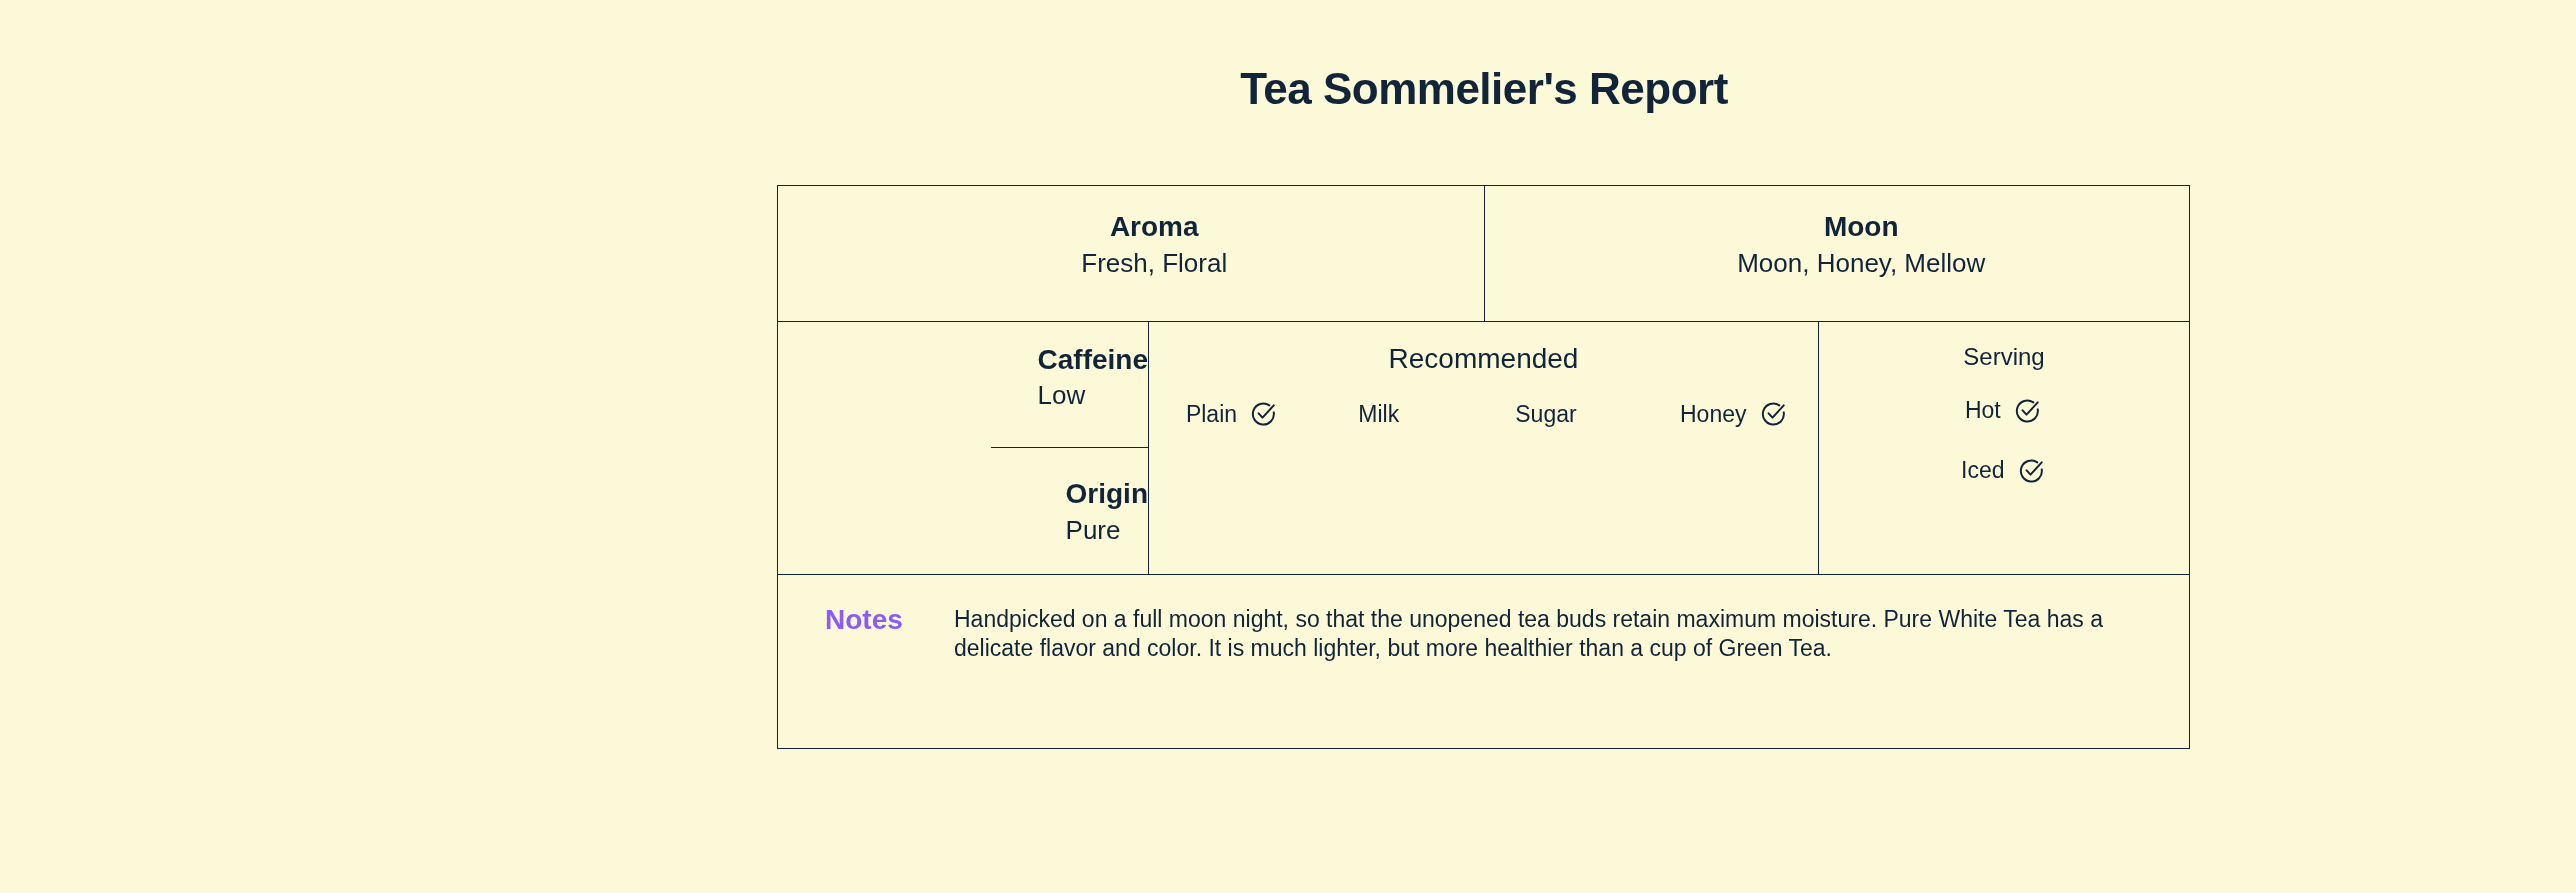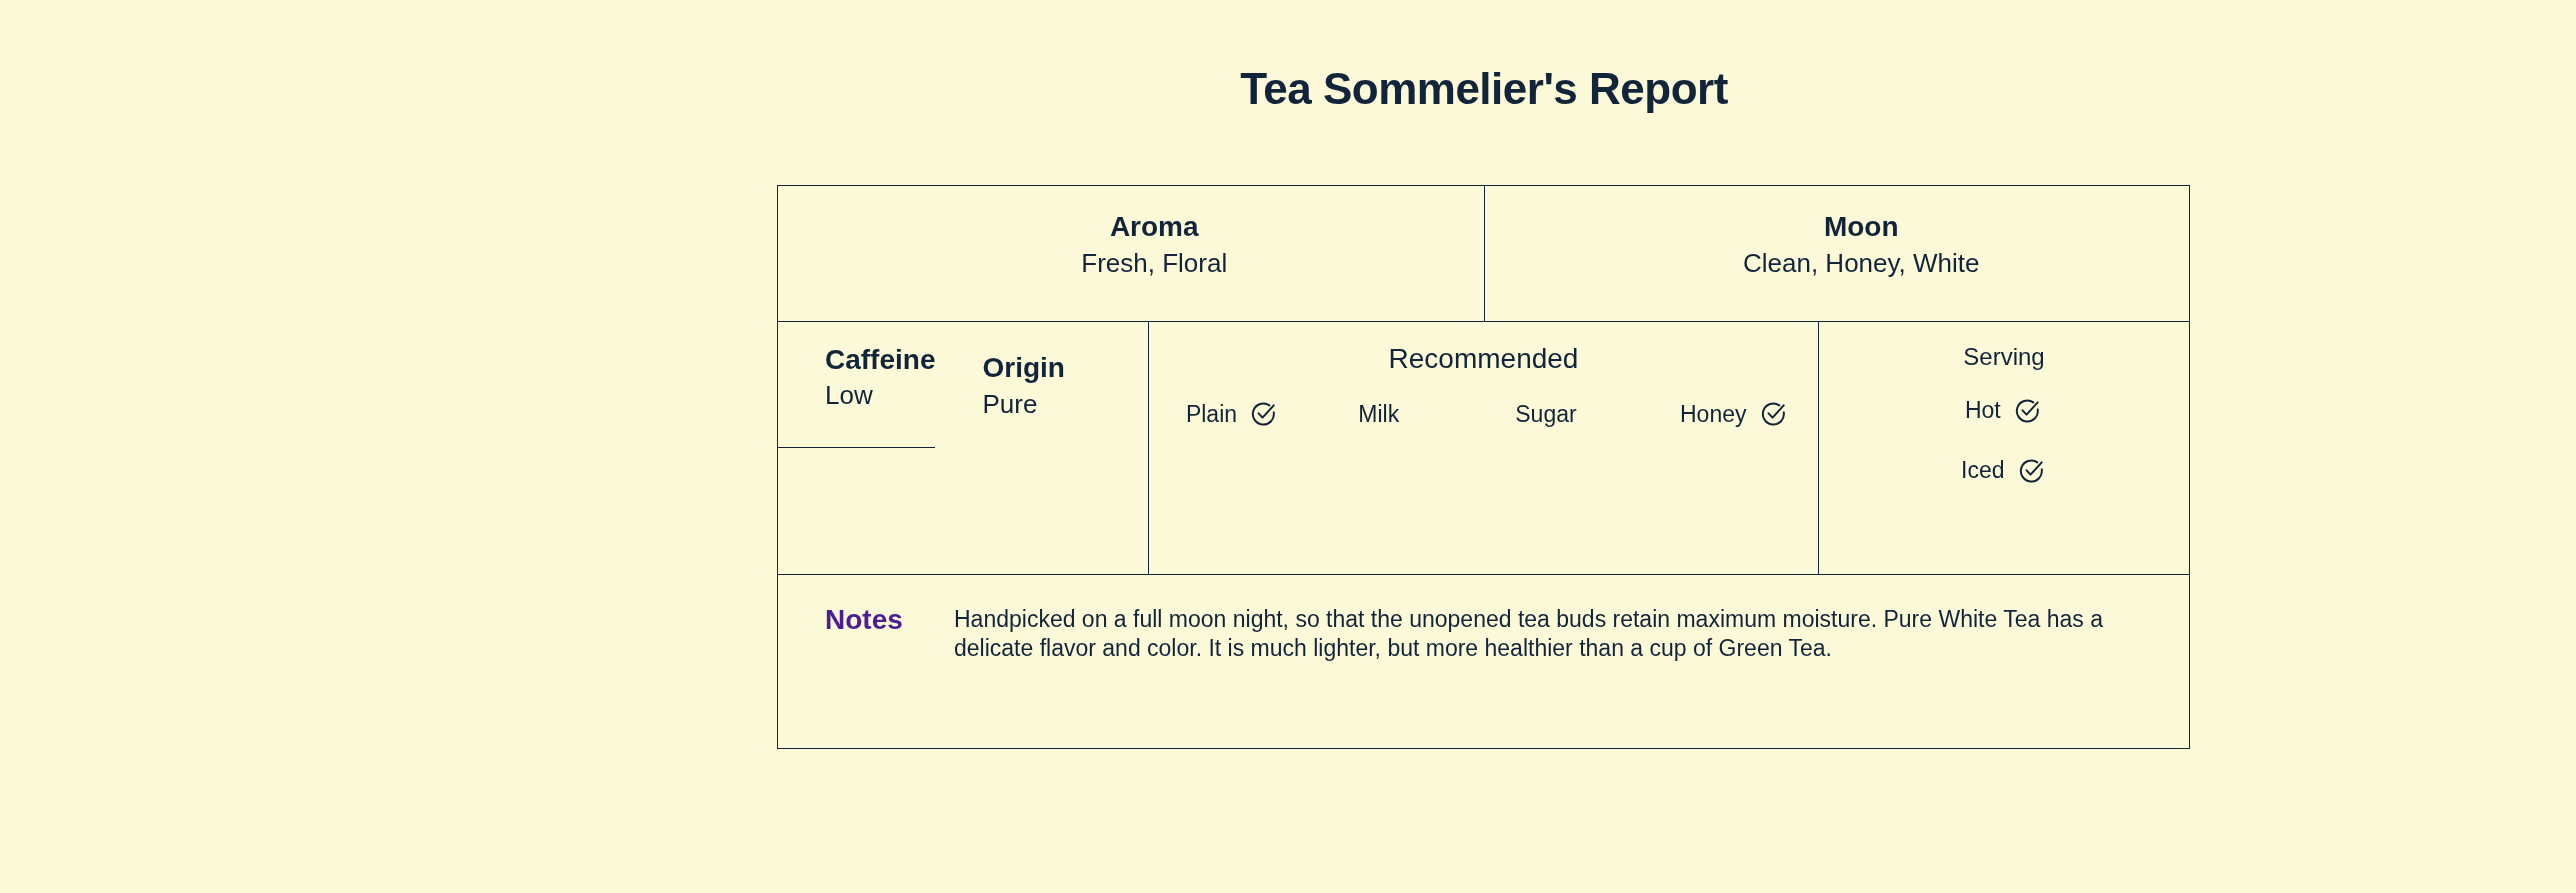--- a/index.html
+++ b/index.html
@@ -91,21 +91,22 @@
   .detail-row {
     height: 252px;
     display: flex;
     border-bottom: 1.5px solid #12243a;
   }
 
   .attr-col {
     width: 370px;
     box-sizing: border-box;
     display: flex;
-    flex-direction: row;
+    flex-direction: column;
+    align-items: flex-end;
   }
   .attr-cell {
     box-sizing: border-box;
     padding: 21.6px 0 0 47px;
   }
   .attr-cell.caffeine { height: 126px; border-bottom: 1.5px solid #12243a; }
   .attr-cell.origin   { height: 125px; padding-top: 30px; }
 
   .rec-col {
     flex: 1 1 auto;
@@ -191,21 +192,21 @@
   
   .notes-row {
     min-height: 173px;
     display: flex;
     box-sizing: border-box;
     padding: 30px 36px 29px 47px;
   }
   .notes-label {
     font-size: 28px;
     font-weight: bold;
-    color: #4c1d95;
+    color: #8b5cf6;
     flex: 0 0 auto;
     width: 129px;
     line-height: 1.08;
   }
   .notes-text {
     font-size: 23px;
     line-height: 1.28;
     color: #12243a;
     flex: 1 1 auto;
     padding-right: 20.6px;
@@ -223,21 +224,21 @@
   <div class="report-table">
 
 
     <div class="profile-row">
       <div class="profile-cell left">
         <div class="field-label">Aroma</div>
         <div class="field-value">Fresh, Floral</div>
       </div>
       <div class="profile-cell right">
         <div class="field-label">Moon</div>
-        <div class="field-value">Clean, Honey, White</div>
+        <div class="field-value">Moon, Honey, Mellow</div>
       </div>
     </div>
 
     <div class="detail-row">
 
       <div class="attr-col">
         <div class="attr-cell caffeine">
           <div class="field-label">Caffeine</div>
           <div class="field-value">Low</div>
         </div>

